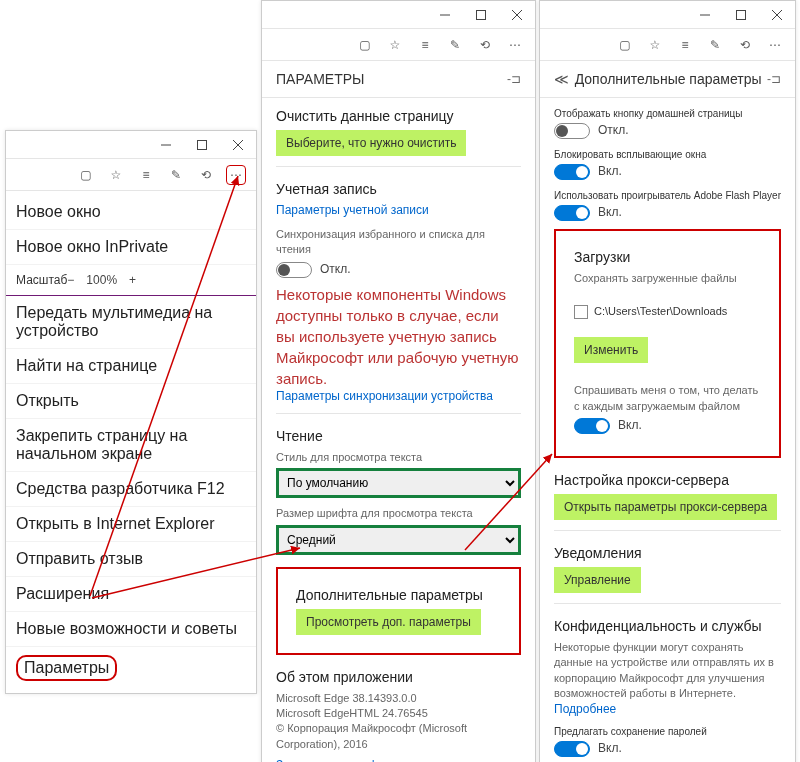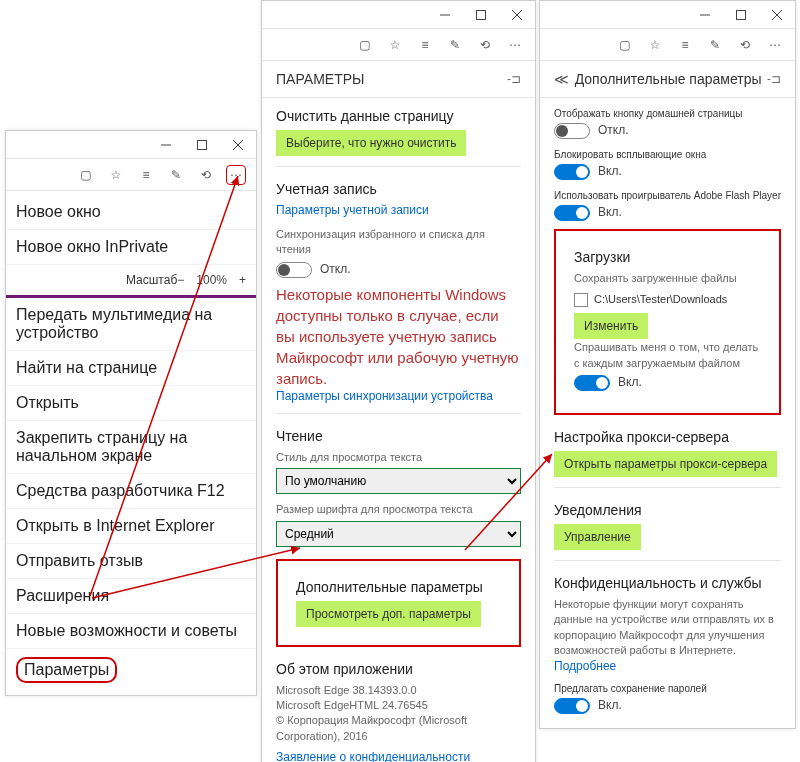--- a/index.html
+++ b/index.html
@@ -8,38 +8,38 @@
 .titlebar{height:28px;display:flex;justify-content:flex-end;align-items:center;border-bottom:1px solid #e5e5e5}
 .titlebar .sys{width:36px;height:28px;display:flex;align-items:center;justify-content:center;color:#444}
 .titlebar .sys svg{width:10px;height:10px}
 .toolbar{height:32px;display:flex;justify-content:flex-end;align-items:center;gap:10px;padding:0 10px;border-bottom:1px solid #e5e5e5}
 .toolbar .tb{width:20px;height:20px;display:flex;align-items:center;justify-content:center;color:#555}
 .panel1{left:5px;top:130px;width:252px}
 .panel1 .ellipsis{border:1px solid #c00;border-radius:4px}
 .menu{padding:4px 0}
 .menu-item{padding:8px 10px;font-size:16px;color:#222;border-bottom:1px solid #f2f2f2}
 .menu-item:last-child{border-bottom:none}
-.zoom-row{display:flex;align-items:center;justify-content:flex-end;padding:8px 10px;border-bottom:3px solid #701a75}
+.zoom-row{display:flex;align-items:center;justify-content:flex-start;padding:8px 10px;border-bottom:1px solid #701a75}
 .zoom-ctl{display:flex;align-items:center;gap:12px;color:#444}
 .highlight{border:2px solid #c00;border-radius:10px;padding:2px 6px;display:inline-block}
 .panel2{left:261px;top:0;width:275px}
 .pane-body{padding:10px 14px;overflow-y:hidden}
 .pane-title{font-size:14px;font-weight:400;padding:10px 14px;border-bottom:1px solid #e5e5e5;display:flex;align-items:center;justify-content:space-between}
 h3{font-size:14px;font-weight:400;margin-top:14px;margin-bottom:6px;color:#222}
 h3.first{margin-top:0}
 .gray-btn{background:#bef264;border:none;padding:6px 10px;font-size:12px;cursor:pointer;color:#333}
 .link{color:#0066cc;font-size:12px}
 .small{font-size:11px;color:#666;line-height:1.4}
 .toggle{width:36px;height:16px;border-radius:10px;border:1px solid #888;position:relative;display:inline-block;vertical-align:middle}
 .toggle .knob{width:12px;height:12px;border-radius:50%;background:#555;position:absolute;top:1px;left:1px}
 .toggle.on{background:#0078d7;border-color:#0078d7}
 .toggle.on .knob{background:#fff;left:auto;right:1px}
 .toggle-row{display:flex;gap:8px;margin:4px 0}
 .toggle-label{font-size:12px;color:#444}
-.sel{width:100%;border:1px solid #15803d;padding:4px;font-size:12px;margin-top:3px}
+.sel{width:100%;border:3px solid #15803d;padding:4px;font-size:12px;margin-top:3px}
 .warn{color:#b33;font-size:15px;line-height:1.4}
 .panel3{left:539px;top:0;width:257px}
 .section-label{font-size:10px;color:#333;margin-top:10px}
 .section-label.first{margin-top:0}
 .hr{border-top:1px solid #e5e5e5;margin:10px 0}
 .box-hl{border:2px solid #c00;border-radius:0;padding:18px;margin:8px 0}
 .chk{display:inline-block;width:14px;height:14px;border:1px solid #888;vertical-align:middle;margin-right:6px}
 .path{font-size:11px}
 .back-chevron{font-size:14px;color:#555;margin-right:6px}
 svg.arrow{position:absolute;pointer-events:none}
@@ -214,23 +214,23 @@
     <div class="toggle-row">
       <span class="toggle on">
           <span class="knob"></span>
         </span>
       <span class="toggle-label">Вкл.</span>
     </div>
 
     <div class="box-hl">
       <h3 style="margin-top:0">Загрузки</h3>
       <div class="small">Сохранять загруженные файлы</div>
-      <div style="margin:6px 0"><span class="chk"></span><span class="path">C:\Users\Tester\Downloads</span></div>
+      <div style="margin:18px 0"><span class="chk"></span><span class="path">C:\Users\Tester\Downloads</span></div>
       <button class="gray-btn">Изменить</button>
-      <div class="small" style="margin-top:1px">Спрашивать меня о том, что делать с каждым загружаемым файлом</div>
+      <div class="small" style="margin-top:20px">Спрашивать меня о том, что делать с каждым загружаемым файлом</div>
       <div class="toggle-row">
         <span class="toggle on">
             <span class="knob"></span>
           </span>
         <span class="toggle-label">Вкл.</span>
       </div>
     </div>
 
     <h3>Настройка прокси-сервера</h3>
     <button class="gray-btn">Открыть параметры прокси-сервера</button>

